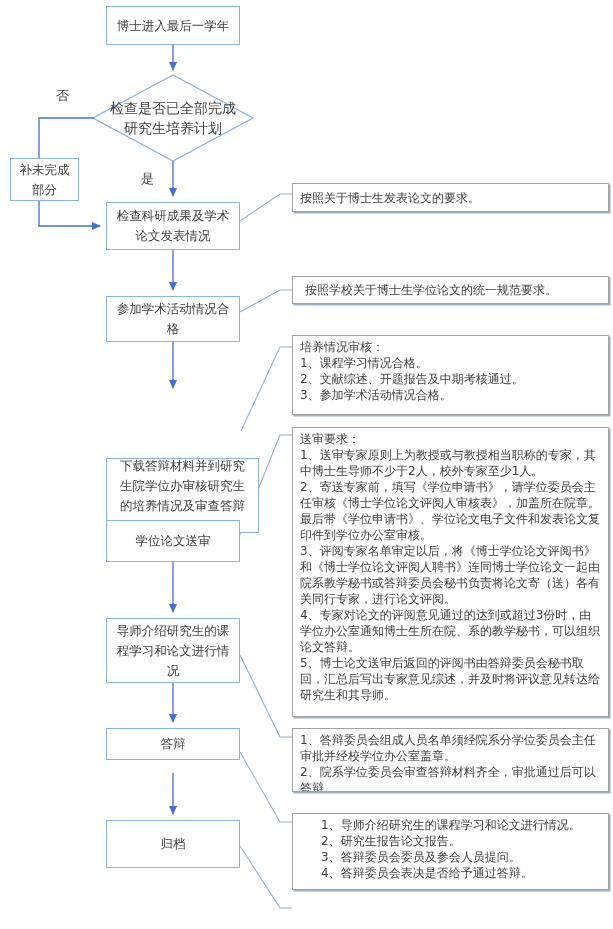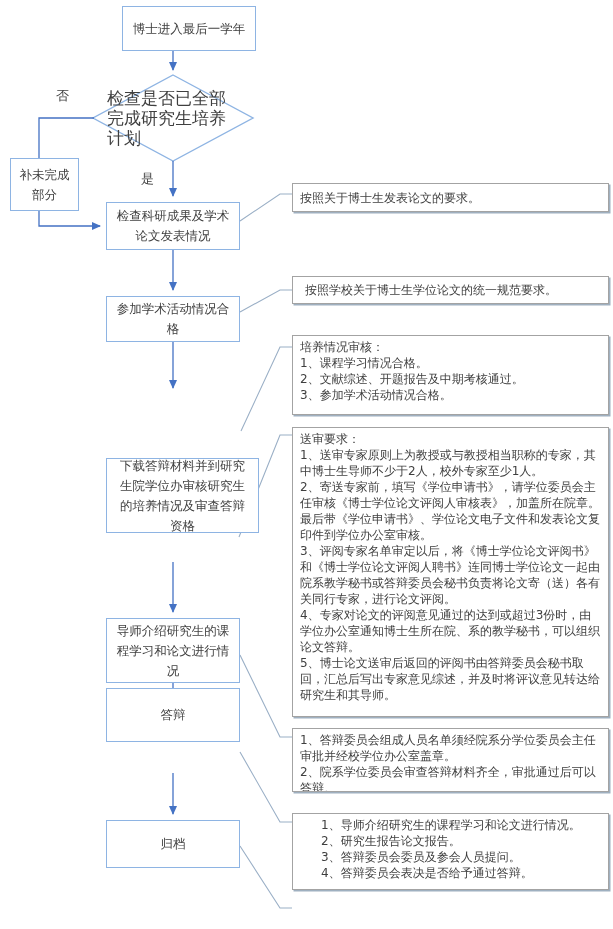--- a/index.html
+++ b/index.html
@@ -30,22 +30,22 @@
     font-size: 12.5px;
     line-height: 20px;
     padding: 2px 7px;
   }
   .diamond-text {
     position: absolute;
     z-index: 2;
     display: flex;
     align-items: center;
     justify-content: center;
-    text-align: left;
-    font-size: 17px;
+    text-align: center;
+    font-size: 14px;
     line-height: 20px;
     background: transparent;
     padding: 0 14px;
     box-sizing: border-box;
   }
   .branch-label {
     position: absolute;
     z-index: 2;
     font-size: 13px;
     color: #3f3f3f;
@@ -98,40 +98,41 @@
       <polyline points="240,221 280,194 292,194"></polyline>
       <polyline points="240,312 280,290 292,290"></polyline>
       <polyline points="241,431 280,347 292,347"></polyline>
       <polyline points="239,537 280,435 292,435"></polyline>
       <polyline points="240,655 280,737 292,737"></polyline>
       <polyline points="240,752 280,822 292,822"></polyline>
       <polyline points="240,846 280,908 292,908"></polyline>
     </g>
   </svg>
 
-  <div class="node" style="left:106px; top:6px; width:134px; height:45px;margin-left:16px;">博士进入最后一学年</div>
+  <div class="node" style="left:106px; top:6px; width:134px; height:39px;">博士进入最后一学年</div>
 
   <div class="diamond-text" style="left:93px; top:86px; width:160px; height:64px;">检查是否已全部完成研究生培养计划</div>
 
   <div class="branch-label" style="left:56px; top:87px;">否</div>
 
   <div class="branch-label" style="left:141px; top:170px;">是</div>
 
-  <div class="node" style="left:10px; top:158px; width:69px; height:53px; padding:2px 4px;">补未完成部分</div>
+  <div class="node" style="left:10px; top:158px; width:69px; height:43px; padding:2px 4px;">补未完成部分</div>
 
   <div class="node" style="left:106px; top:202px; width:134px; height:48px;text-align:center;">检查科研成果及学术论文发表情况</div>
 
   <div class="node" style="left:106px; top:296px; width:134px; height:46px;">参加学术活动情况合格</div>
 
   <div class="node" style="left:106px; top:410px; width:153px; height:75px;margin-top:48px;">下载答辩材料并到研究生院学位办审核研究生的培养情况及审查答辩资格</div>
 
+  <div class="node" style="left:106px; top:520px; width:134px; height:42px;">学位论文送审</div>
 
   <div class="node" style="left:106px; top:618px; width:134px; height:65px;">导师介绍研究生的课程学习和论文进行情况</div>
 
-  <div class="node" style="left:106px; top:688px; width:134px; height:54px;">答辩</div>
+  <div class="node" style="left:106px; top:728px; width:134px; height:32px;">答辩</div>
 
   <div class="node" style="left:106px; top:820px; width:134px; height:48px;">归档</div>
 
   <div class="callout" style="top:183px; height:29px; display:flex; align-items:center;">按照关于博士生发表论文的要求。</div>
 
   <div class="callout" style="top:276px; height:28px; display:flex; align-items:center;padding-left:12px;">按照学校关于博士生学位论文的统一规范要求。</div>
 
   <div class="callout" style="top:335px; height:80px;padding-left:7px;">培养情况审核：
 1、课程学习情况合格。
 2、文献综述、开题报告及中期考核通过。

